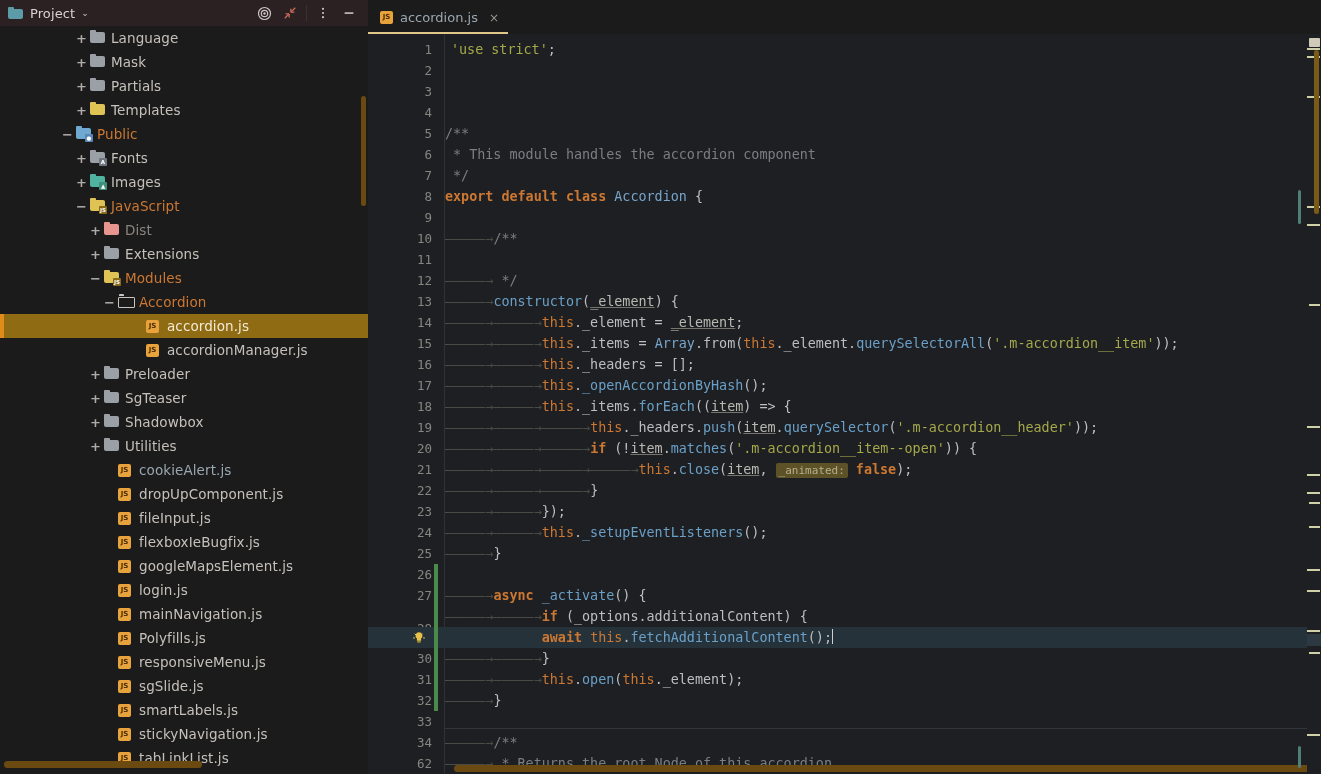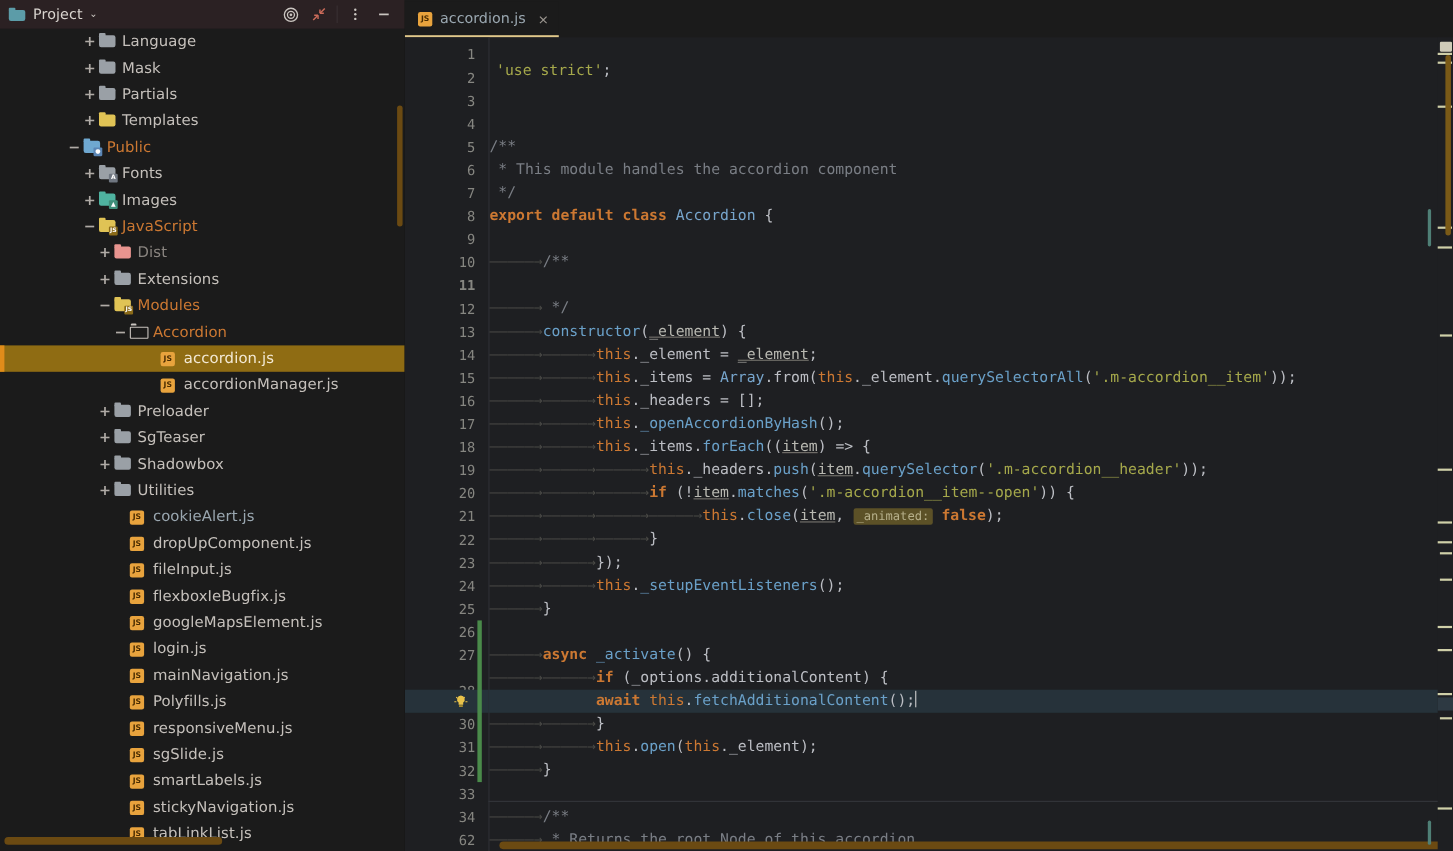--- a/index.html
+++ b/index.html
@@ -406,21 +406,21 @@
           <div class="ln" style="top: 5px;">1</div>
           <div class="ln" style="top: 26px;">2</div>
           <div class="ln" style="top: 47px;">3</div>
           <div class="ln" style="top: 68px;">4</div>
           <div class="ln" style="top: 89px;">5</div>
           <div class="ln" style="top: 110px;">6</div>
           <div class="ln" style="top: 131px;">7</div>
           <div class="ln" style="top: 152px;">8</div>
           <div class="ln" style="top: 173px;">9</div>
           <div class="ln" style="top: 194px;">10</div>
-          <div class="ln" style="top: 215px; font-weight: bold;">11</div>
+          <div class="ln" style="top: 215px;">11</div>
           <div class="ln" style="top: 236px;">12</div>
           <div class="ln" style="top: 257px;">13</div>
           <div class="ln" style="top: 278px;">14</div>
           <div class="ln" style="top: 299px;">15</div>
           <div class="ln" style="top: 320px;">16</div>
           <div class="ln" style="top: 341px;">17</div>
           <div class="ln" style="top: 362px;">18</div>
           <div class="ln" style="top: 383px;">19</div>
           <div class="ln" style="top: 404px;">20</div>
           <div class="ln" style="top: 425px;">21</div>
@@ -441,21 +441,21 @@
           <div class="ln" style="top: 614px;">30</div>
           <div class="ln" style="top: 635px;">31</div>
           <div class="ln" style="top: 656px;">32</div>
           <div class="ln" style="top: 677px;">33</div>
           <div class="ln" style="top: 698px;">34</div>
           <div class="ln" style="top: 719px;">62</div>
           <div class="chmark" style="top: 530px; height: 147px;"></div>
         </div>
       <div class="vline" style="left:76px;"></div>
       <div class="codelines" id="codelines">
-          <div class="cl" style="top: 5px; padding-left: 7px; margin-top: 15px;"><span class="str">'use strict'</span><span class="punct">;</span></div>
+          <div class="cl" style="top: 5px; padding-left: 7px;"><span class="str">'use strict'</span><span class="punct">;</span></div>
           <div class="cl" style="top: 26px; padding-left: 1px;"></div>
           <div class="cl" style="top: 68px; padding-left: 1px;"></div>
           <div class="cl" style="top: 89px; padding-left: 1px;"><span class="cmt">/**</span></div>
           <div class="cl" style="top: 110px; padding-left: 1px;"><span class="cmt"> * This module handles the accordion component</span></div>
           <div class="cl" style="top: 131px; padding-left: 1px;"><span class="cmt"> */</span></div>
           <div class="cl" style="top: 152px; padding-left: 1px;"><span class="kw">export default class </span><span class="cls">Accordion</span><span class="punct"> {</span></div>
           <div class="cl" style="top: 173px; padding-left: 1px;"></div>
           <div class="cl" style="top: 194px; padding-left: 1px;"><span class="tabmark">—————→</span><span class="cmt">/**</span></div>
           <div class="cl" style="top: 236px; padding-left: 1px;"><span class="tabmark">—————→</span><span class="cmt"> */</span></div>
           <div class="cl" style="top: 257px; padding-left: 1px;"><span class="tabmark">—————→</span><span class="fn">constructor</span><span class="punct">(</span><span class="ident-u">_element</span><span class="punct">) {</span></div>

